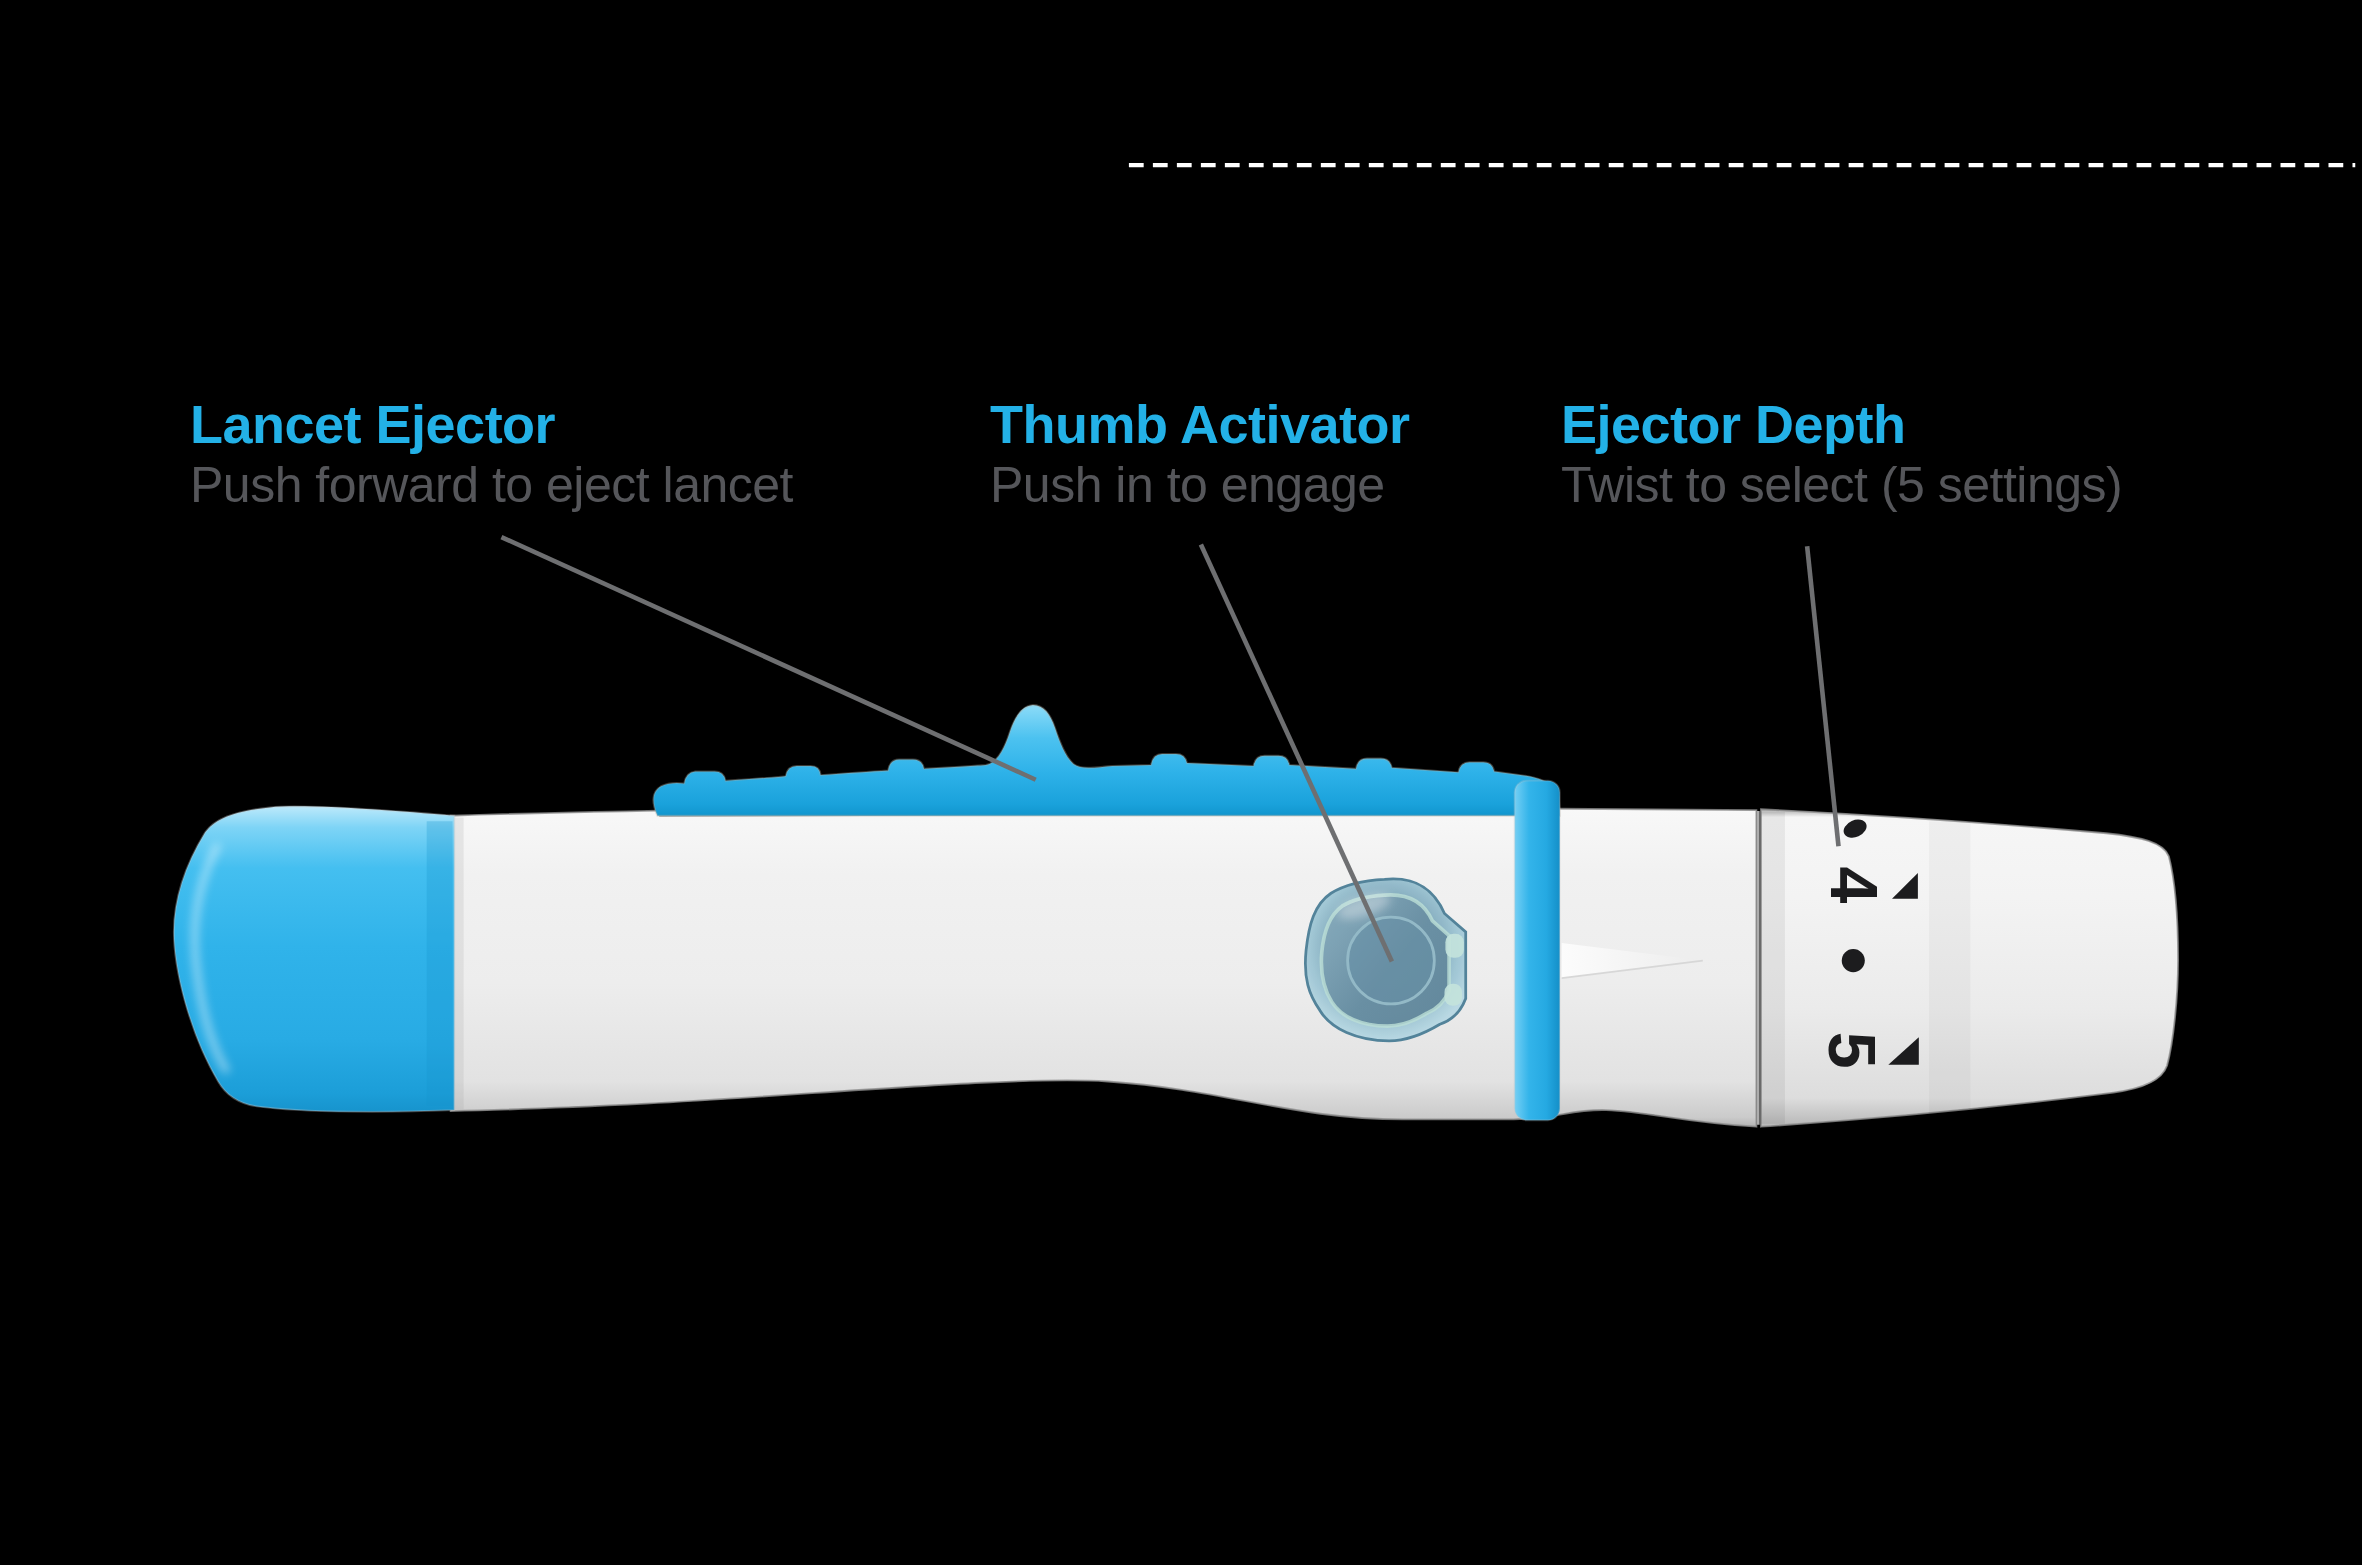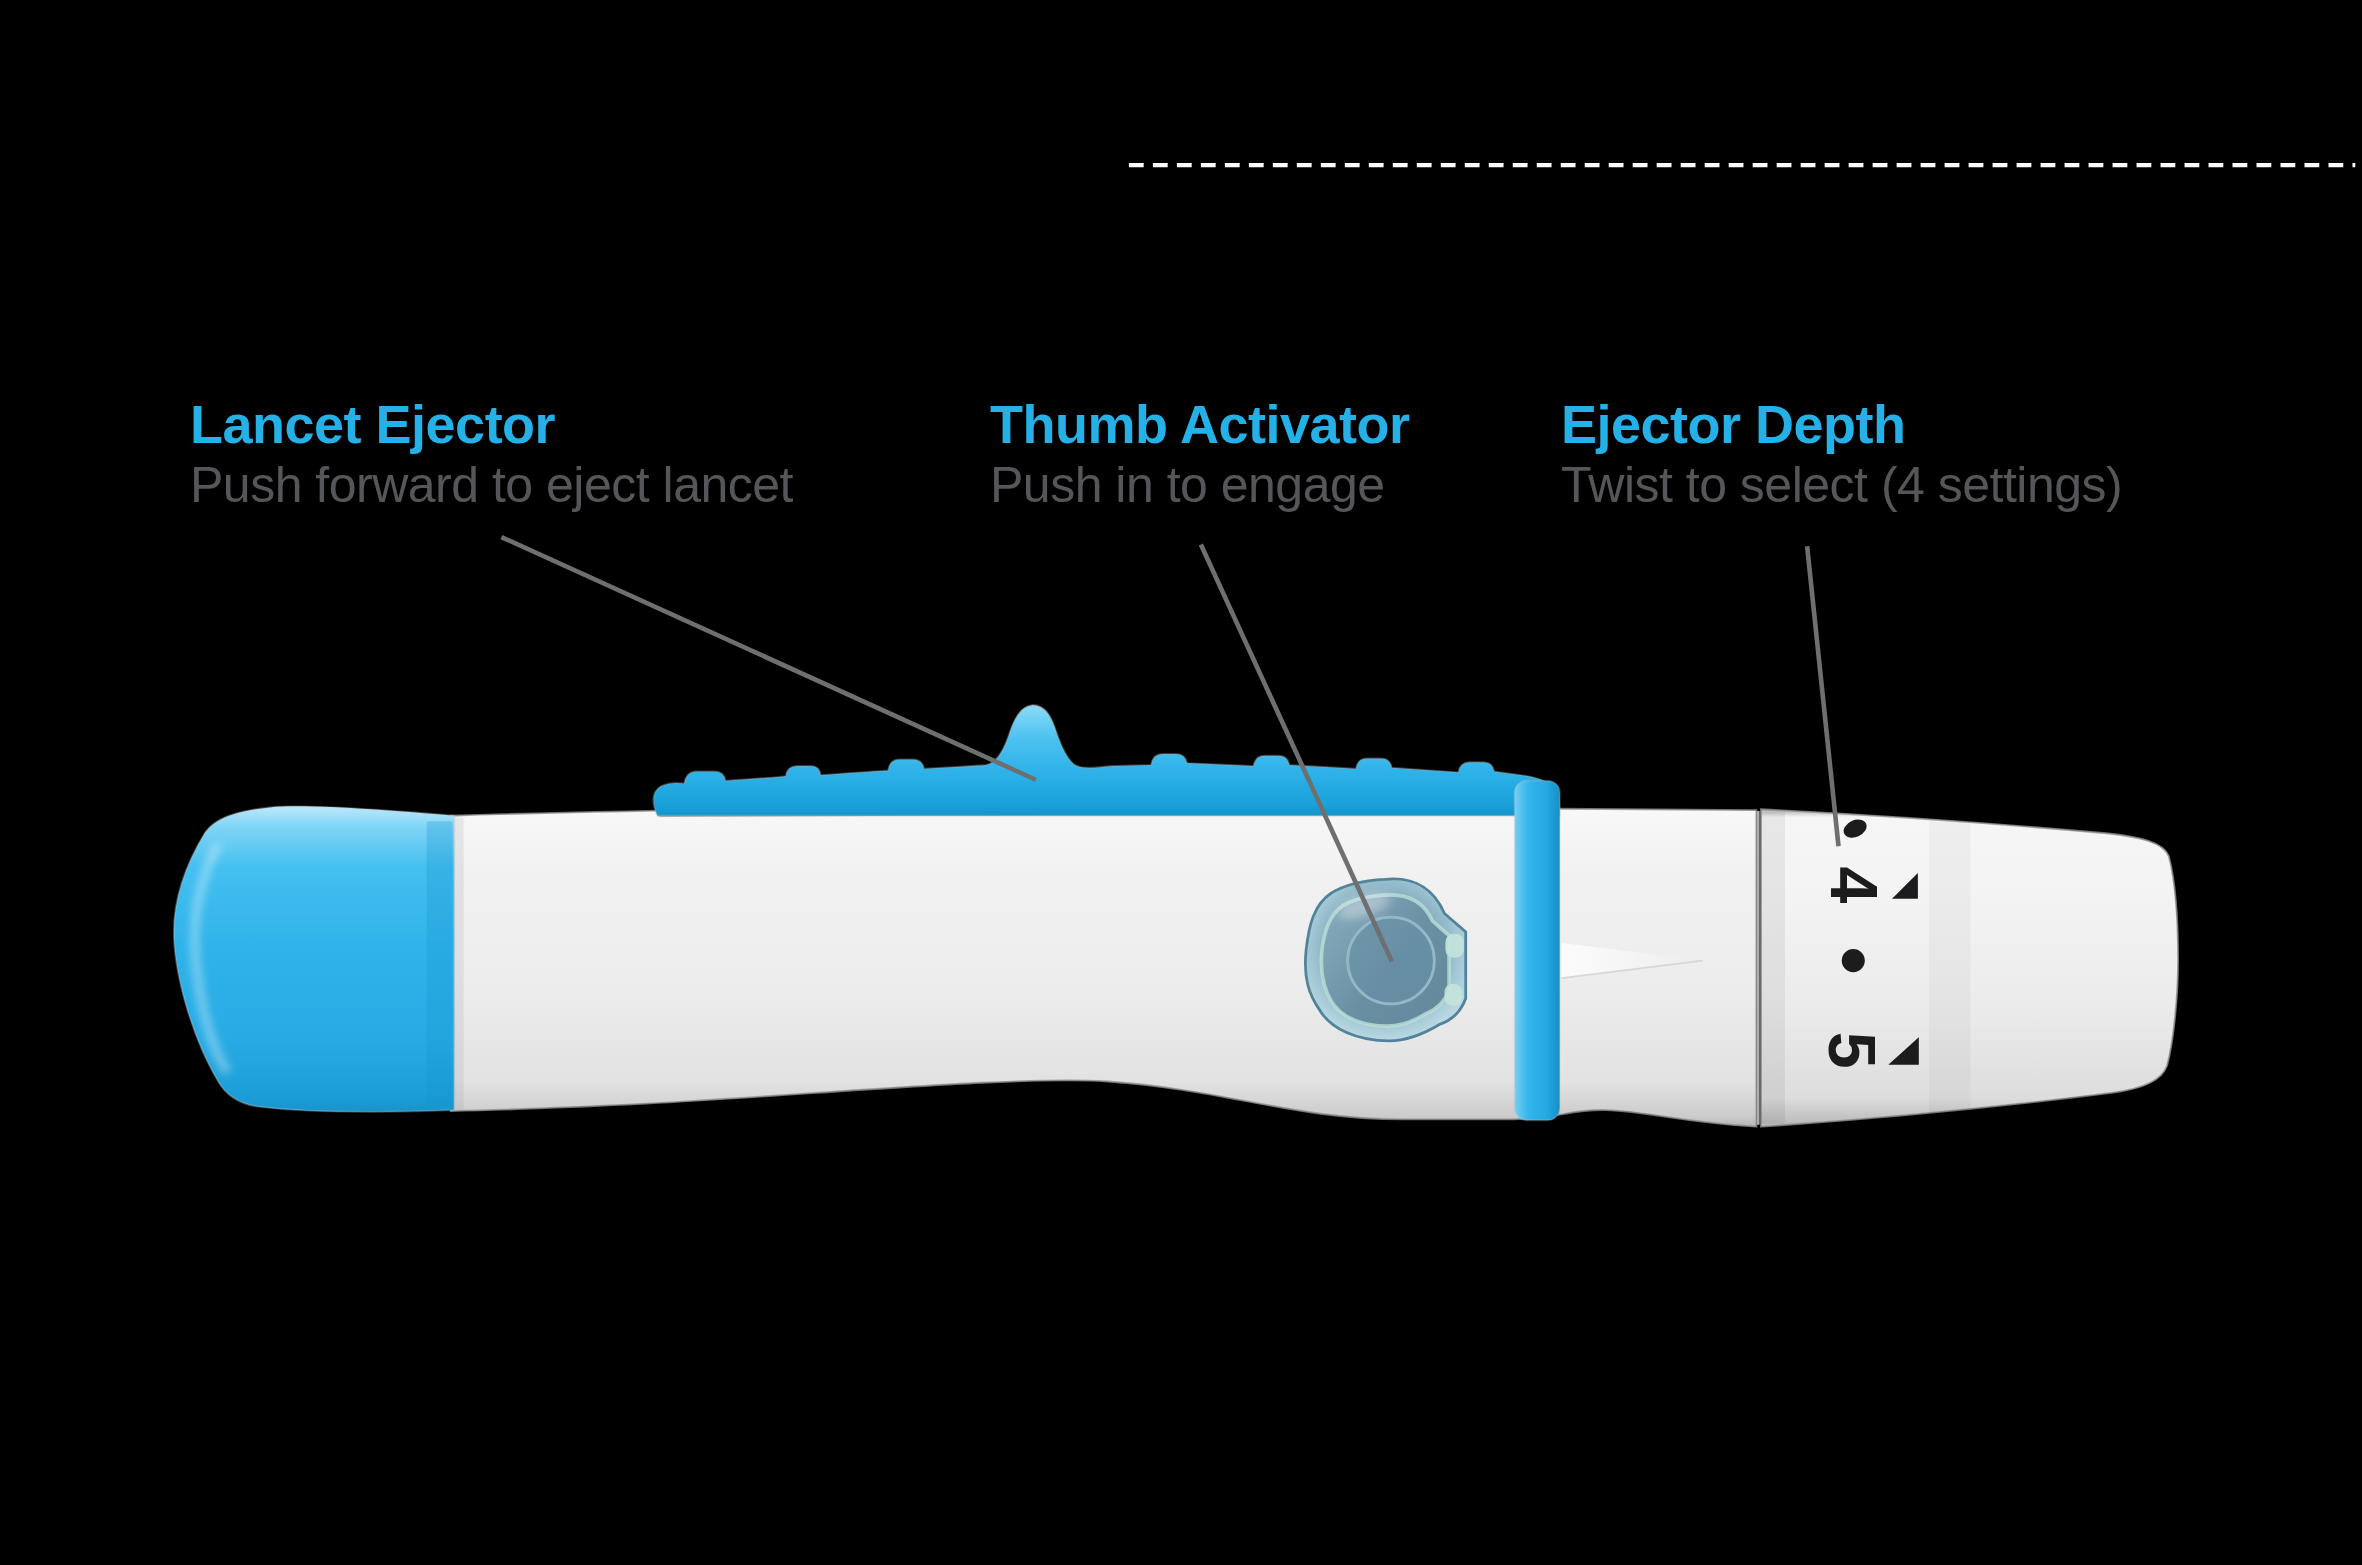--- a/index.html
+++ b/index.html
@@ -199,17 +199,17 @@
     <div class="label-sub">Push in to engage</div>
   </div>
 
   <div class="label" style="left:190px;top:397px;">
     <div class="label-title">Lancet Ejector</div>
     <div class="label-sub">Push forward to eject lancet</div>
   </div>
 
   <div class="label" style="left:1561px;top:397px;">
     <div class="label-title">Ejector Depth</div>
-    <div class="label-sub">Twist to select (4 settings)</div>
+    <div class="label-sub">Twist to select (5 settings)</div>
   </div>
 
 </div>
 
 
 </body></html>

